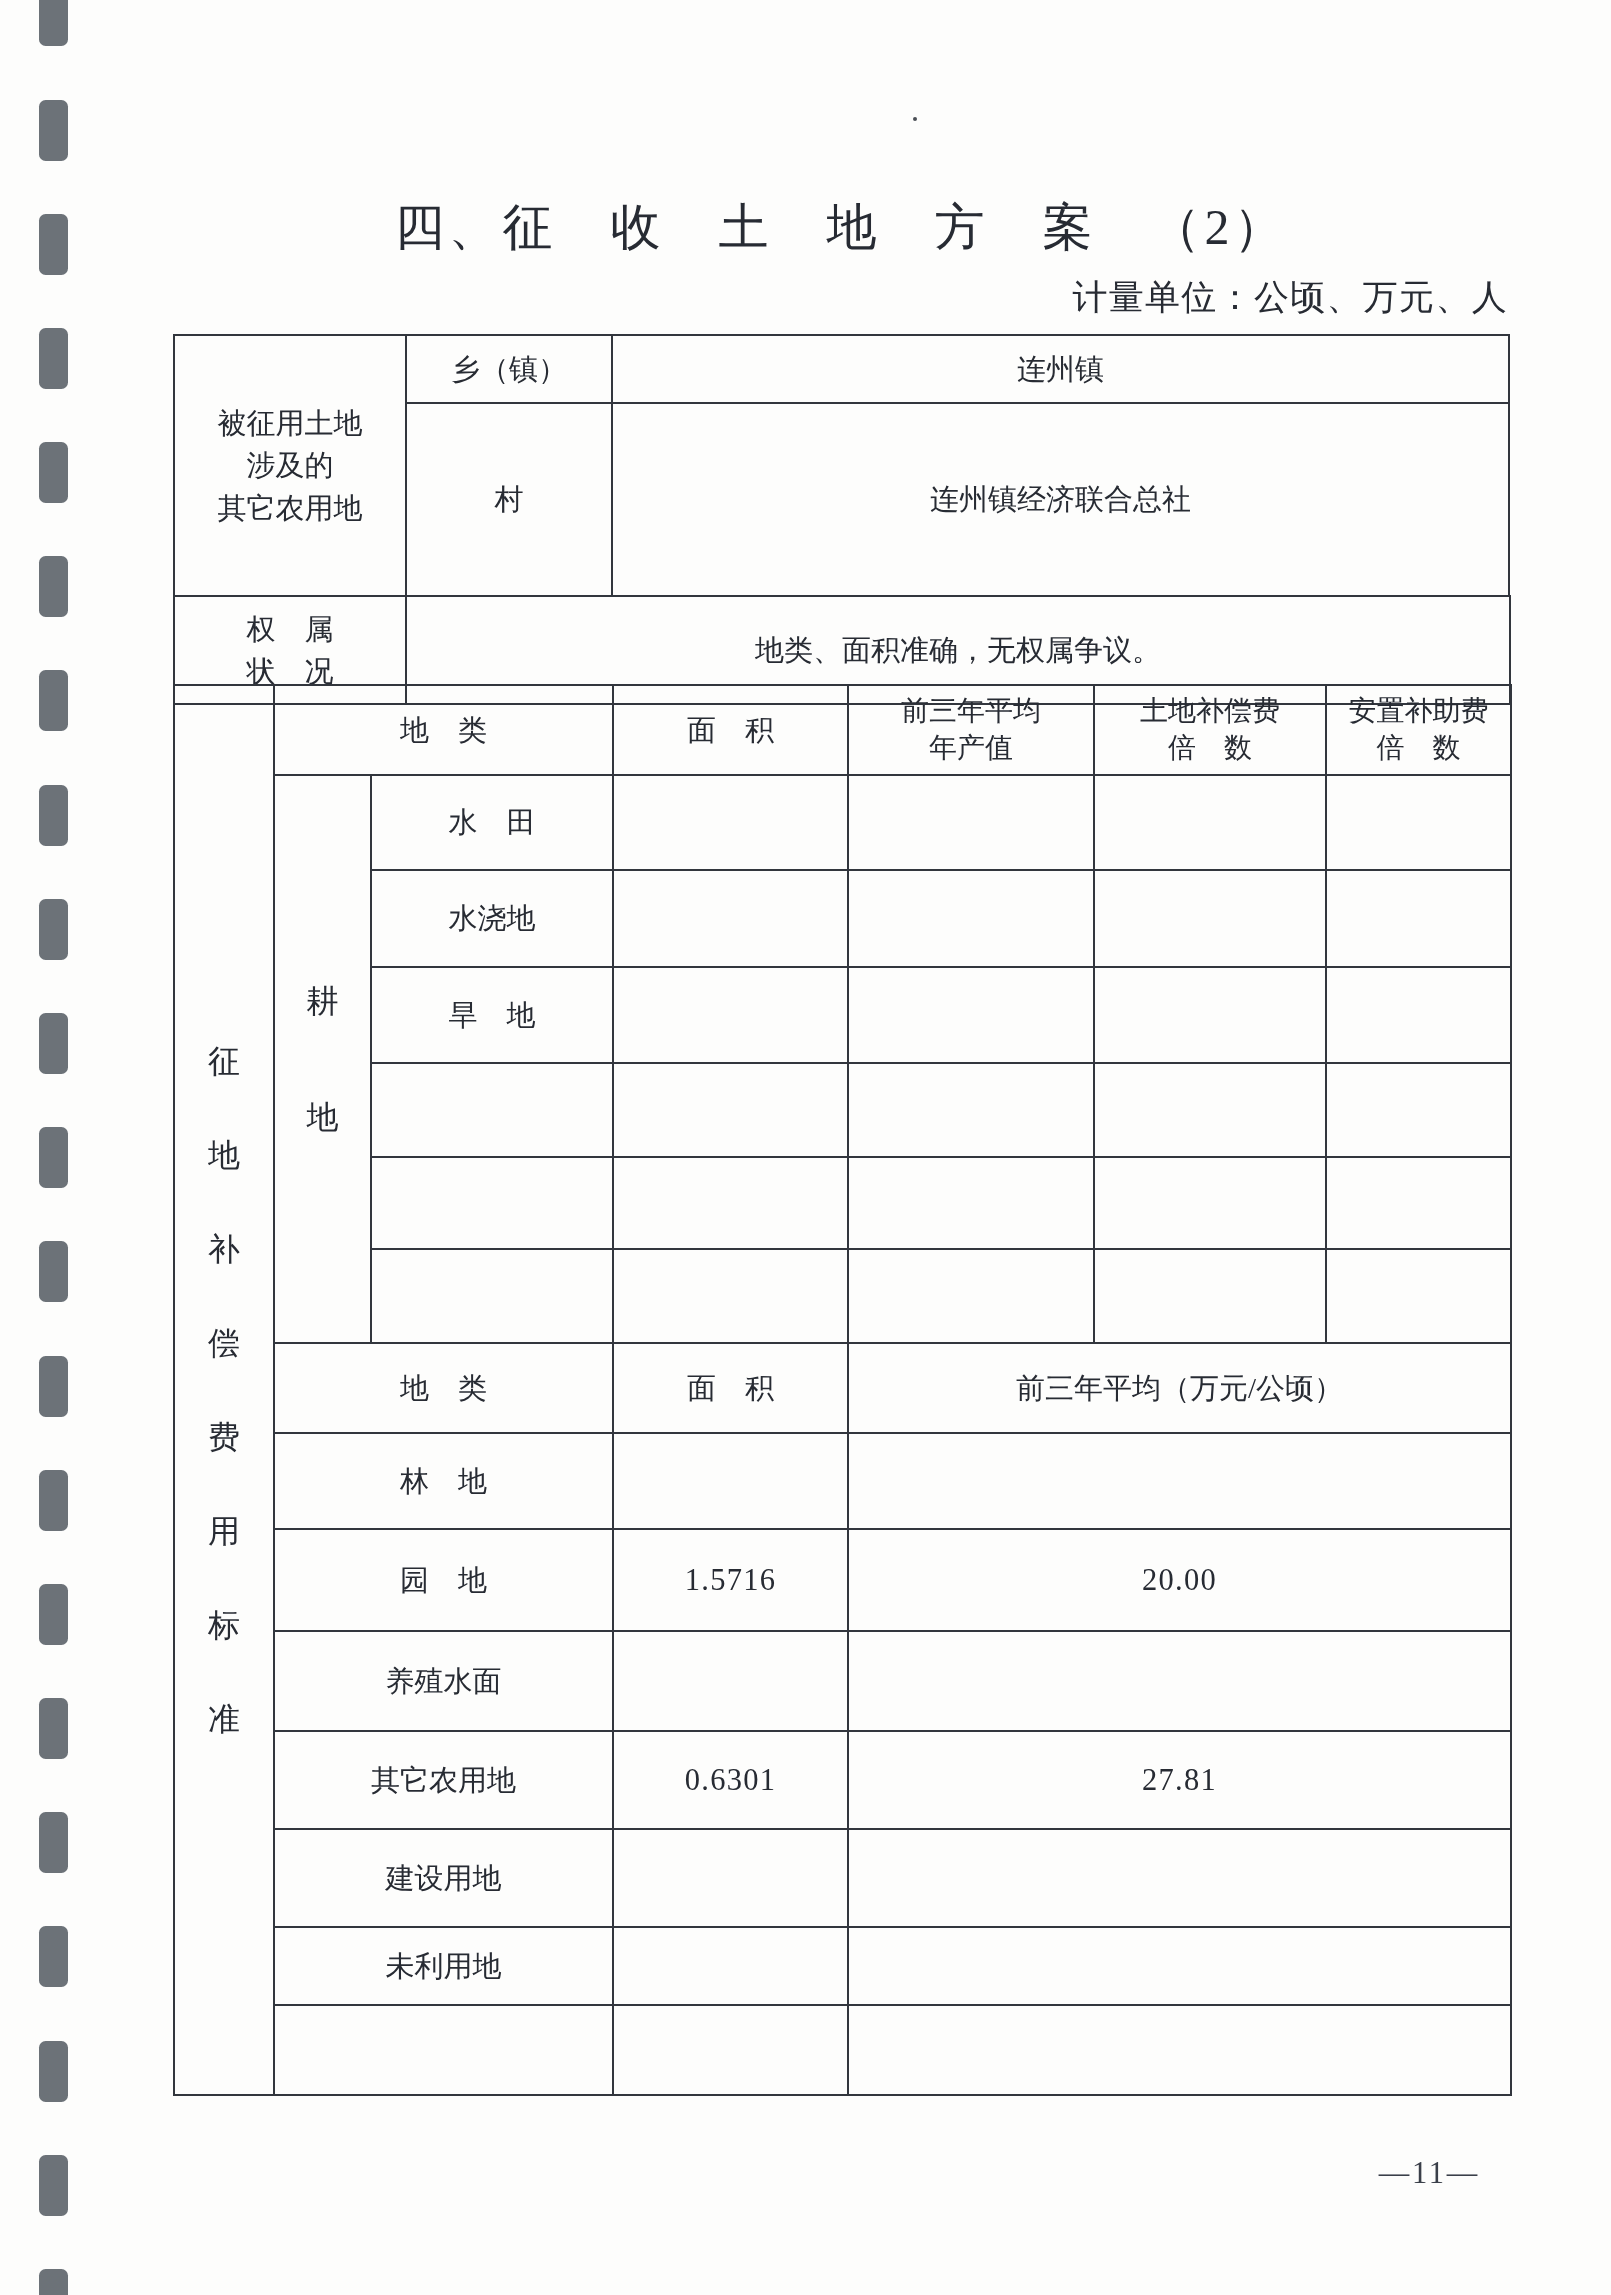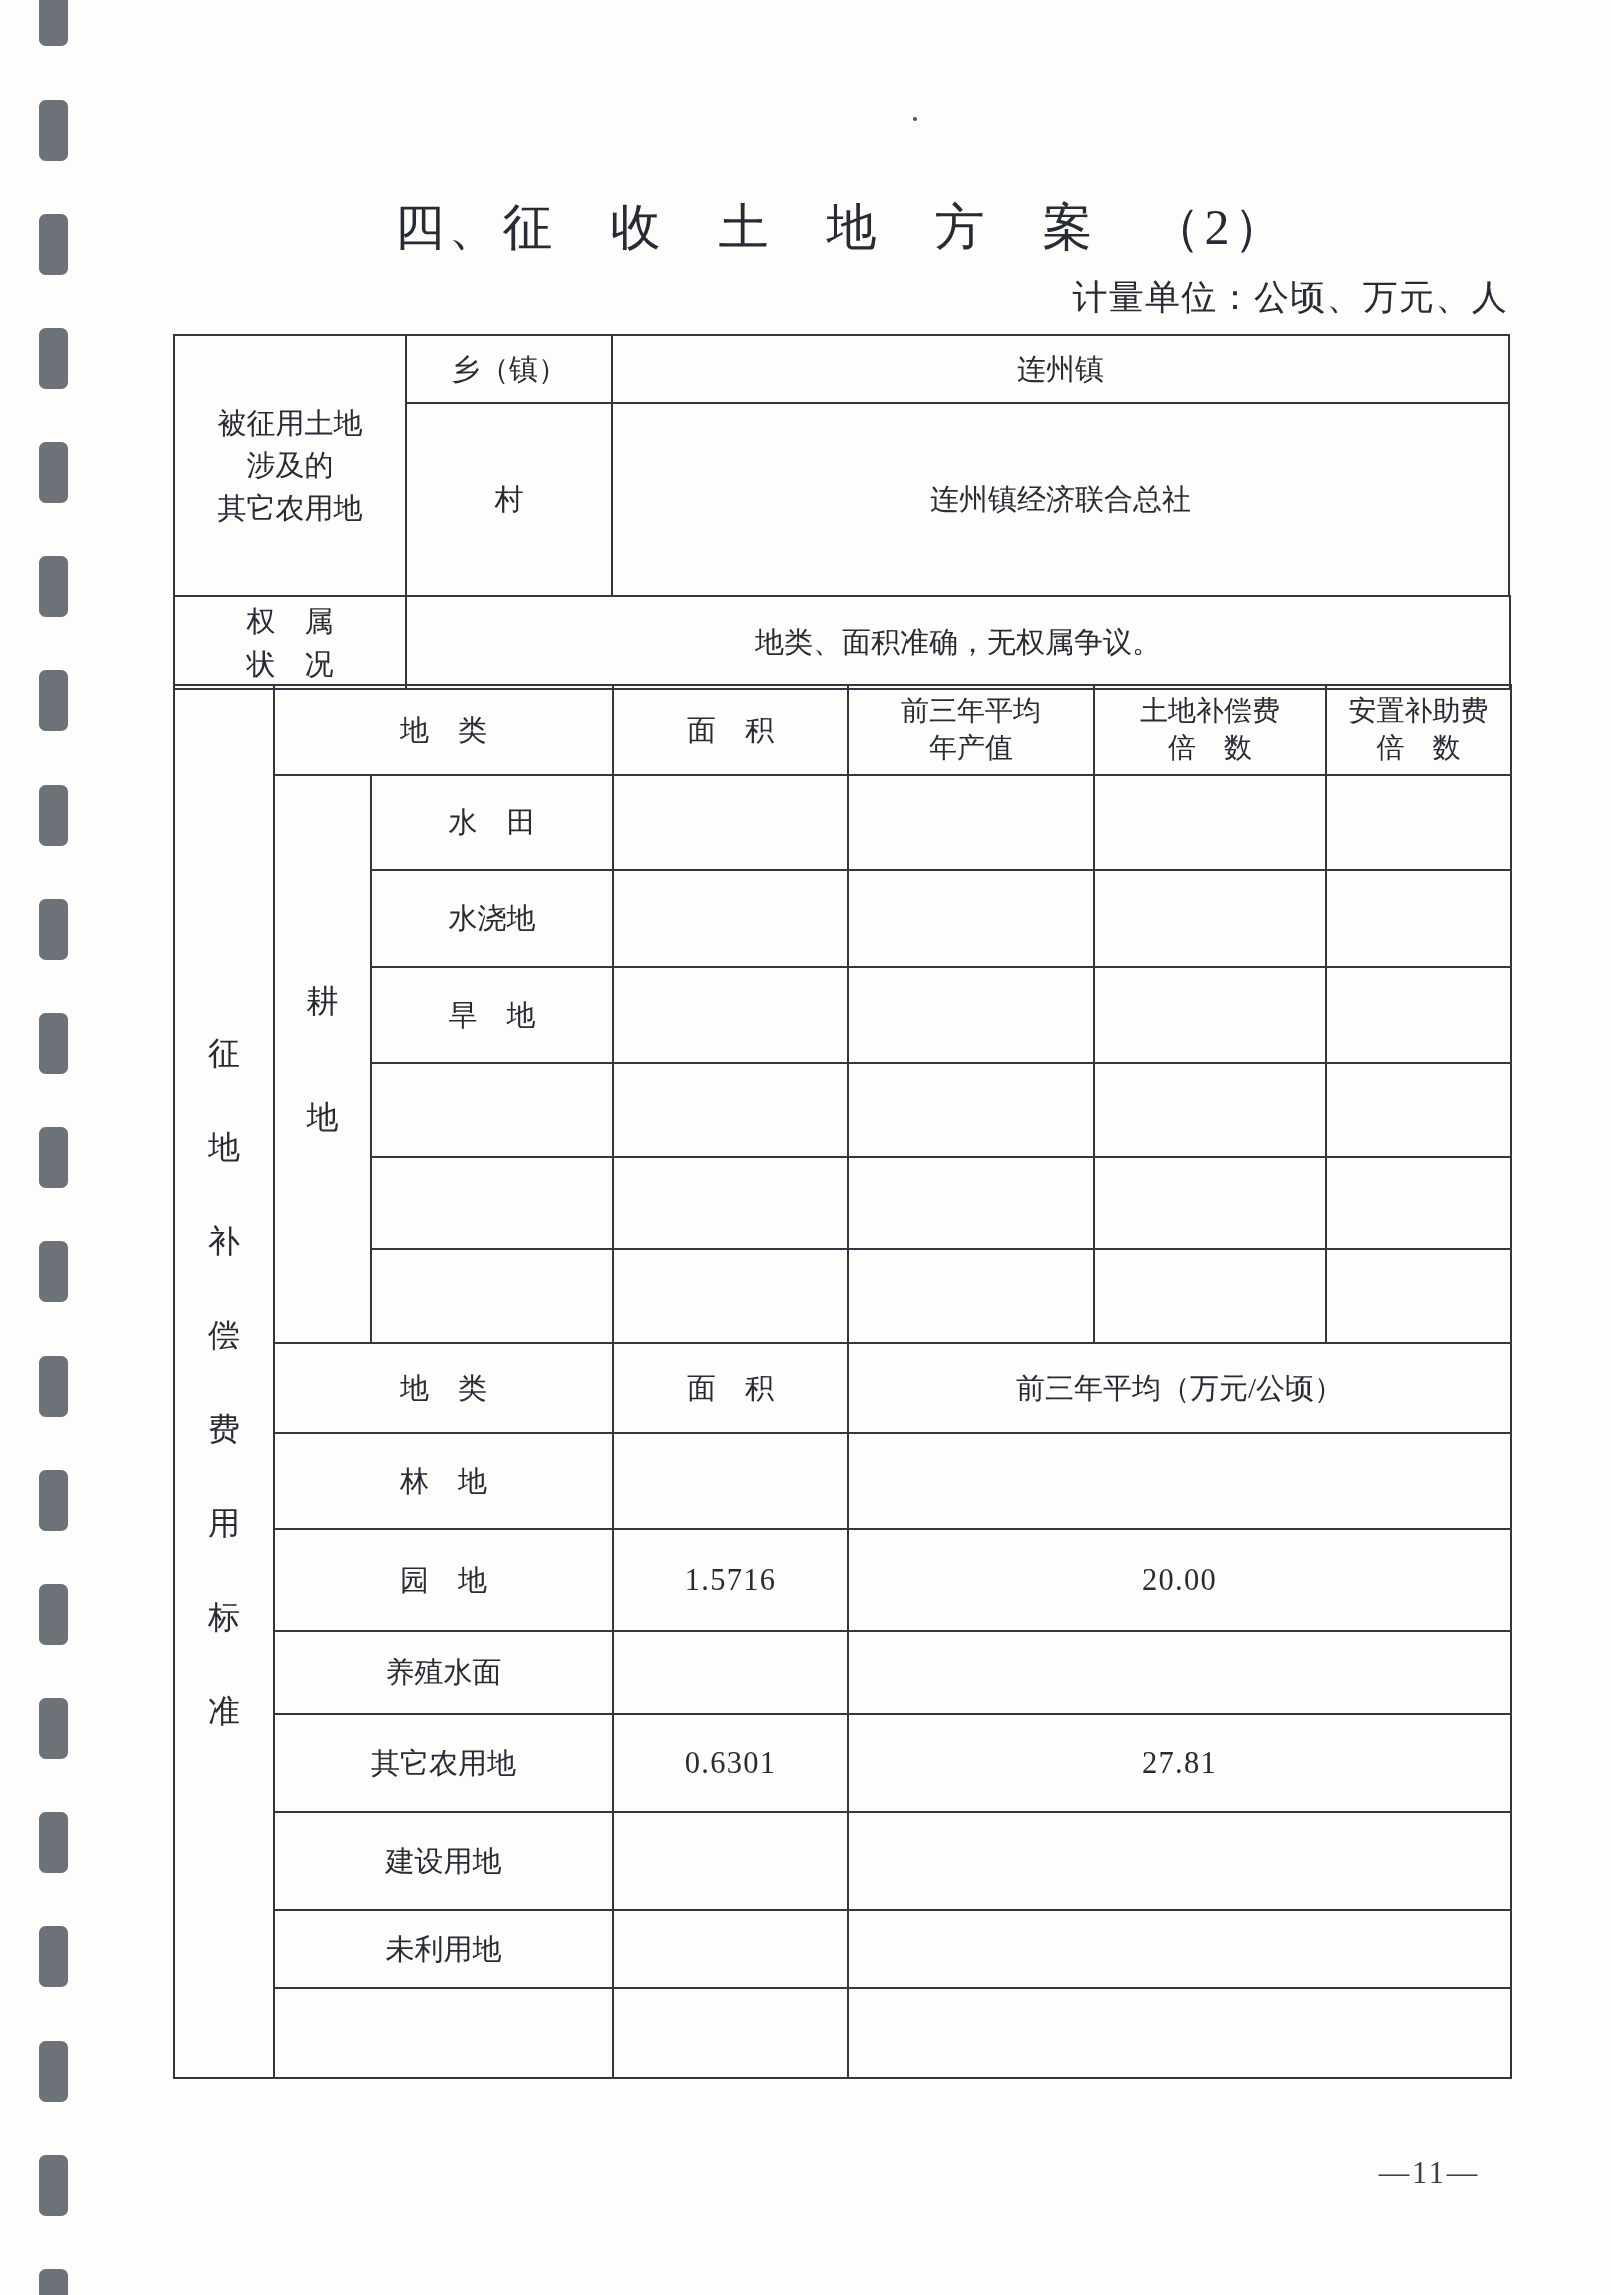--- a/index.html
+++ b/index.html
@@ -107,21 +107,21 @@
   </tr>
 </tbody>
   </table>
 
 <table id="tblB">
   <colgroup>
       <col style="width:232px">
       <col style="width:1104px">
     </colgroup>
   <tbody>
-      <tr style="height:93px">
+      <tr style="height:108px">
     <td>权　属
 状　况</td>
     <td>地类、面积准确，无权属争议。</td>
   </tr>
 </tbody>
   </table>
 
 <table id="tblC">
   <colgroup>
     <col style="width:100px">
@@ -203,21 +203,21 @@
   <tr style="height:96px">
     <td colspan="2">林　地</td>
     <td class="num"></td>
     <td colspan="3" class="num"></td>
   </tr>
   <tr style="height:102px">
     <td colspan="2">园　地</td>
     <td class="num">1.5716</td>
     <td colspan="3" class="num">20.00</td>
   </tr>
-  <tr style="height:83px">
+  <tr style="height:100px">
     <td colspan="2">养殖水面</td>
     <td class="num"></td>
     <td colspan="3" class="num"></td>
   </tr>
   <tr style="height:98px">
     <td colspan="2">其它农用地</td>
     <td class="num">0.6301</td>
     <td colspan="3" class="num">27.81</td>
   </tr>
   <tr style="height:98px">

